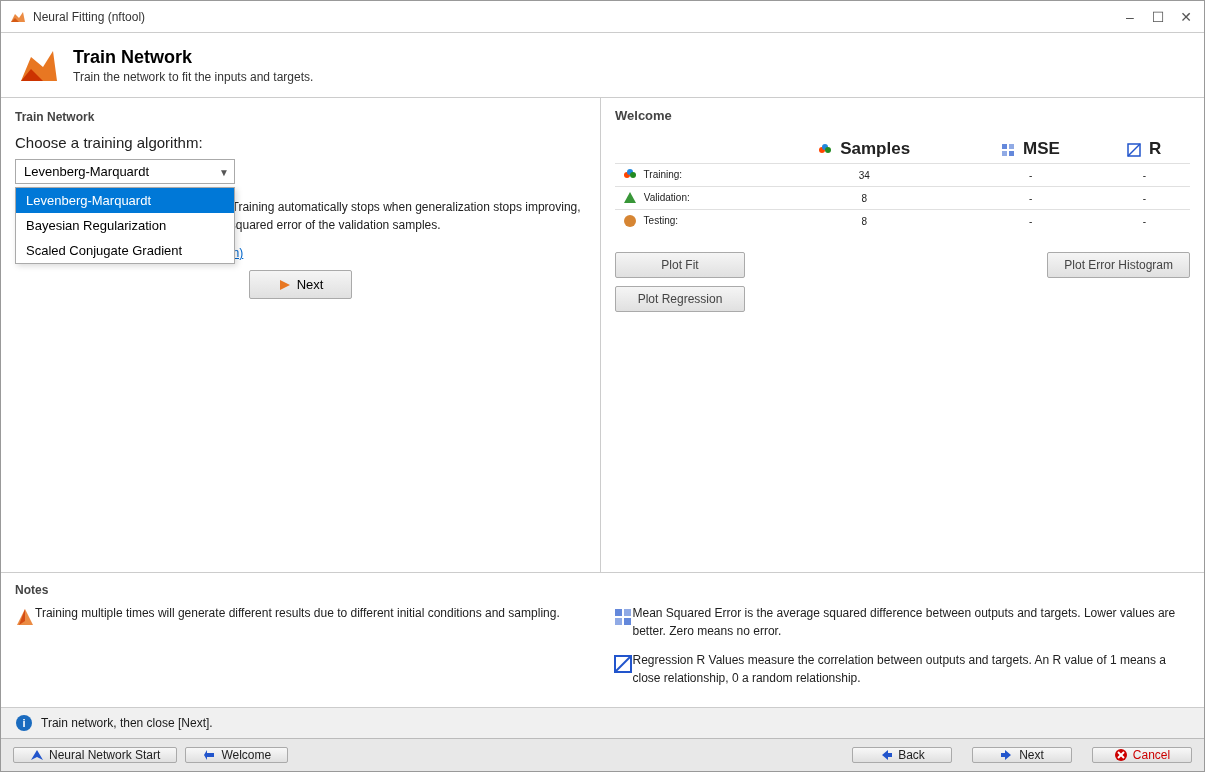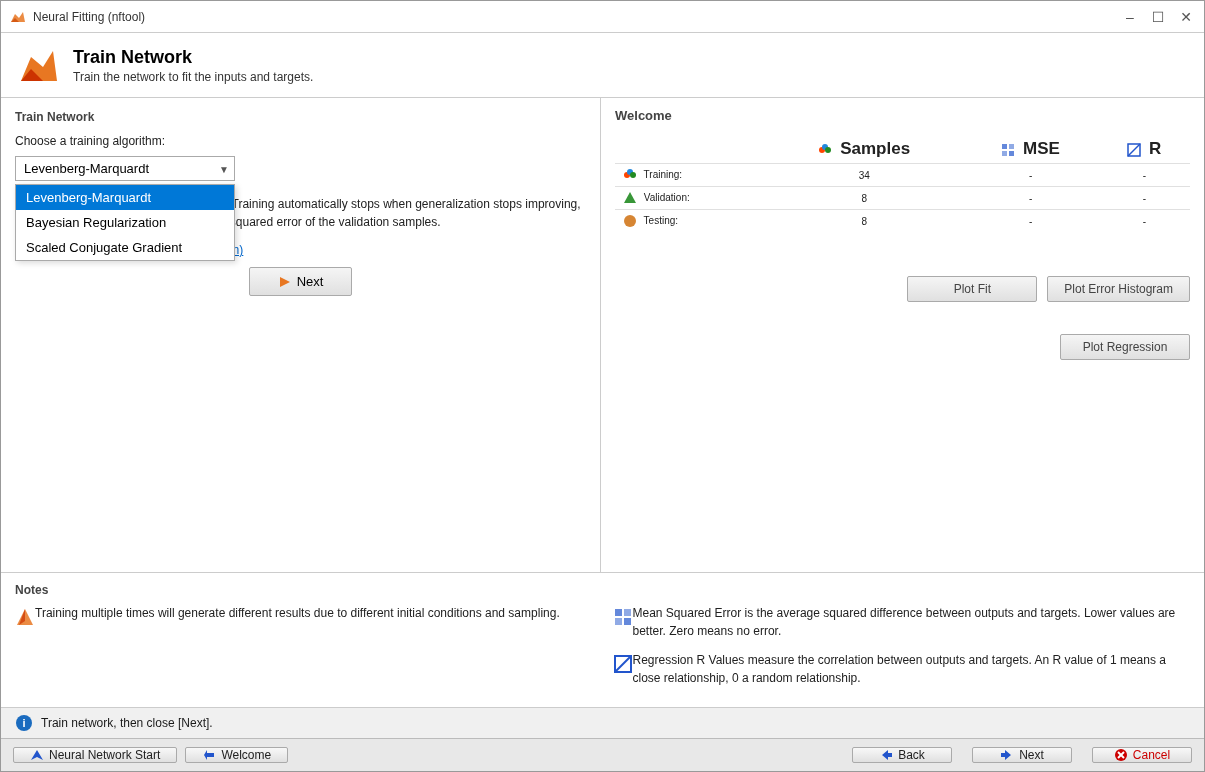--- a/index.html
+++ b/index.html
@@ -93,21 +93,21 @@
       background: #fff;
       position: relative;
     }
     .section-title {
       font-size: 12px;
       font-weight: bold;
       color: #444;
       margin-bottom: 10px;
     }
     .algorithm-label {
-      font-size: 12px;
+      font-size: 15px;
       margin-bottom: 8px;
       color: #222;
     }
     .dropdown-container {
       position: relative;
       width: 220px;
       margin-bottom: 14px;
       z-index: 10;
     }
     .dropdown-select {
@@ -223,22 +223,21 @@
     .plot-buttons {
       display: flex;
       flex-direction: column;
       gap: 8px;
       align-items: flex-start;
     }
     .plot-btn-row {
       display: flex;
       gap: 10px;
       width: 100%;
-      justify-content: flex-end;
-      margin-top: 24px;
+      justify-content: space-between;
     }
     .plot-btn {
       padding: 5px 16px;
       font-size: 12px;
       background: linear-gradient(to bottom, #f5f5f5, #e0e0e0);
       border: 1px solid #aaa;
       cursor: pointer;
       border-radius: 2px;
       color: #444;
       min-width: 130px;

